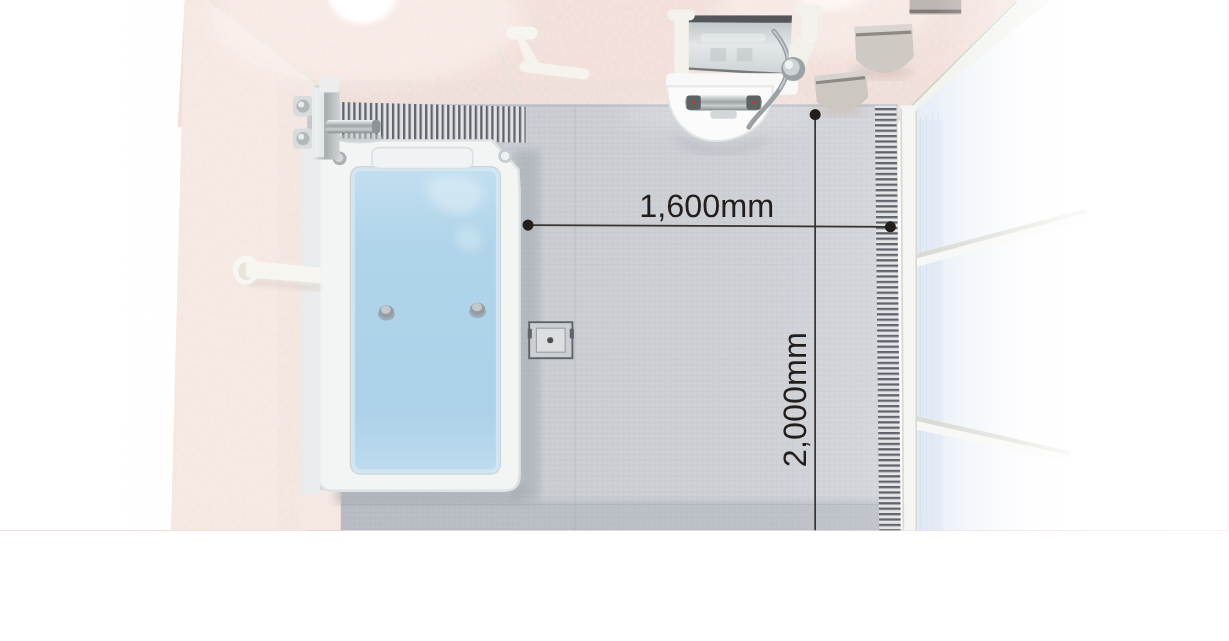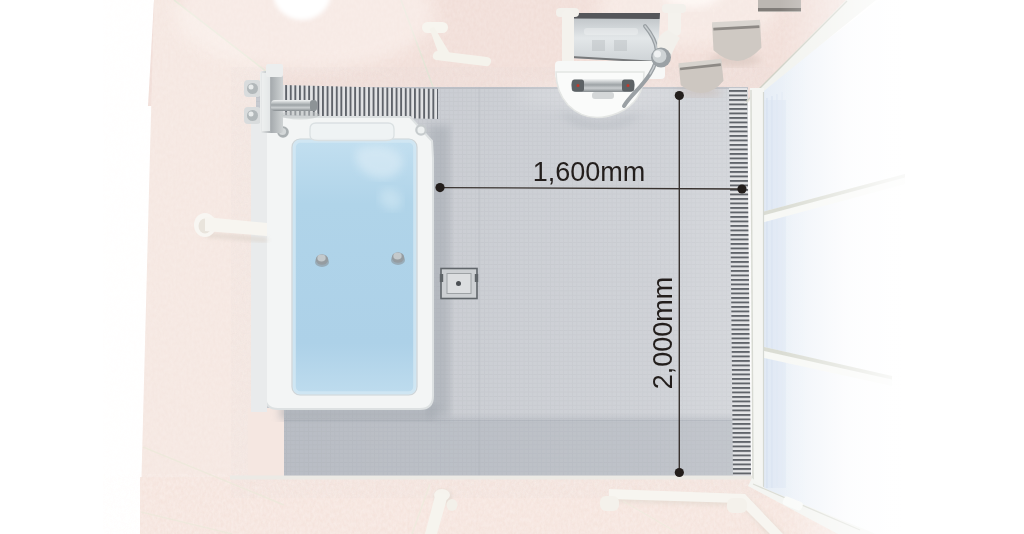--- a/index.html
+++ b/index.html
@@ -1,16 +1,16 @@
 <!DOCTYPE html>
 <html><head>
 <meta charset="utf-8">
 <style>
   html,body{margin:0;padding:0;background:#ffffff;}
-  .stage{width:1024px;height:534px;position:relative;overflow:hidden;background:#b91c1c;
+  .stage{width:1024px;height:442px;position:relative;overflow:hidden;background:#b91c1c;
          font-family:"Liberation Sans", sans-serif;}
 </style>
 </head>
 <body>
 <div class="stage">
 <svg width="1024" height="534" viewBox="0 0 1024 534">
 <defs>
   <filter id="pnoise" x="-5%" y="-5%" width="110%" height="110%">
     <feTurbulence type="fractalNoise" baseFrequency="0.38 0.22" numOctaves="2" seed="11" result="n"></feTurbulence>
     <feColorMatrix in="n" type="matrix" values="0 0 0 0 1  0 0 0 0 0.96  0 0 0 0 0.94  0.55 0 0 0 -0.1"></feColorMatrix>

